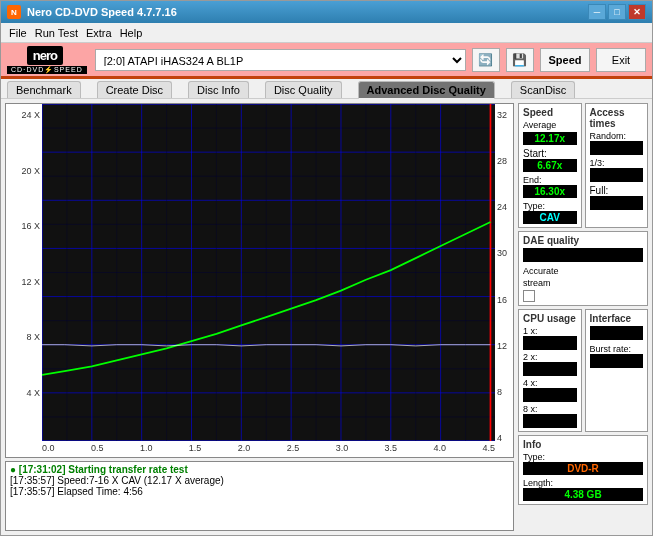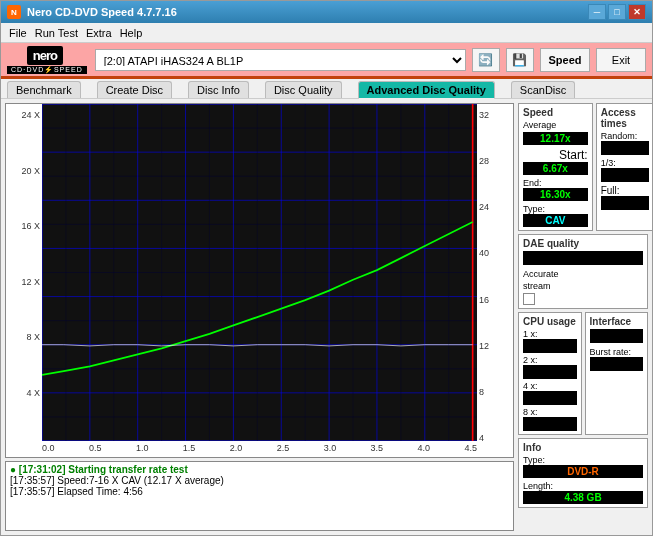--- a/index.html
+++ b/index.html
@@ -100,21 +100,21 @@
     }
     .tab {
       padding: 2px 8px;
       border: 1px solid #bbb;
       border-bottom: none;
       background: #e0e0e0;
       font-size: 11px;
       cursor: pointer;
       border-radius: 3px 3px 0 0;
     }
-    .tab.active { background: #14b8a6; font-weight: bold; border-bottom: 1px solid #f0f0f0; margin-bottom: -1px; }
+    .tab.active { background: #737373; font-weight: bold; border-bottom: 1px solid #f0f0f0; margin-bottom: -1px; }
     
     .main-content {
       display: flex;
       flex: 1;
       overflow: hidden;
       background: #f0f0f0;
       padding: 4px;
       gap: 4px;
     }
     
@@ -175,21 +175,21 @@
       width: 36px;
       display: flex;
       flex-direction: column;
       justify-content: space-between;
       align-items: flex-end;
       padding: 6px 2px 14px 0;
       font-size: 9px;
       color: #333;
     }
     .chart-y-axis-right {
-      width: 36px;
+      width: 18px;
       display: flex;
       flex-direction: column;
       justify-content: space-between;
       align-items: flex-start;
       padding: 6px 0 14px 2px;
       font-size: 9px;
       color: #333;
     }
     .chart-inner {
       flex: 1;
@@ -351,21 +351,21 @@
               <span>3.5</span>
               <span>4.0</span>
               <span>4.5</span>
             </div>
           </div>
 
           <div class="chart-y-axis-right">
             <span>32</span>
             <span>28</span>
             <span>24</span>
-            <span>40</span>
+            <span>30</span>
             <span>16</span>
             <span>12</span>
             <span>8</span>
             <span>4</span>
           </div>
         </div>
       </div>
 
       <div class="log-area">
         <div class="log-line green">● [17:31:02] Starting transfer rate test</div>
@@ -375,21 +375,21 @@
     </div>
 
     <div class="right-panel">
 
       <div style="display:flex;gap:3px;">
 
         <div class="rp-section" style="flex:1;">
           <div class="rp-title">Speed</div>
           <div style="margin-bottom:2px;font-size:9px;">Average</div>
           <div class="rp-value-box" style="margin-bottom:3px;">12.17x</div>
-          <div style="font-size:12px;margin-left:36px;">Start:</div>
+          <div style="font-size:10px;">Start:</div>
           <div class="rp-value-box" style="margin-bottom:3px;">6.67x</div>
           <div style="font-size:9px;">End:</div>
           <div class="rp-value-box" style="margin-bottom:3px;">16.30x</div>
           <div style="font-size:9px;">Type:</div>
           <div class="rp-value-box cav">CAV</div>
         </div>
 
         <div class="rp-section" style="flex:1;">
           <div class="rp-title">Access times</div>
           <div style="font-size:9px;">Random:</div>

